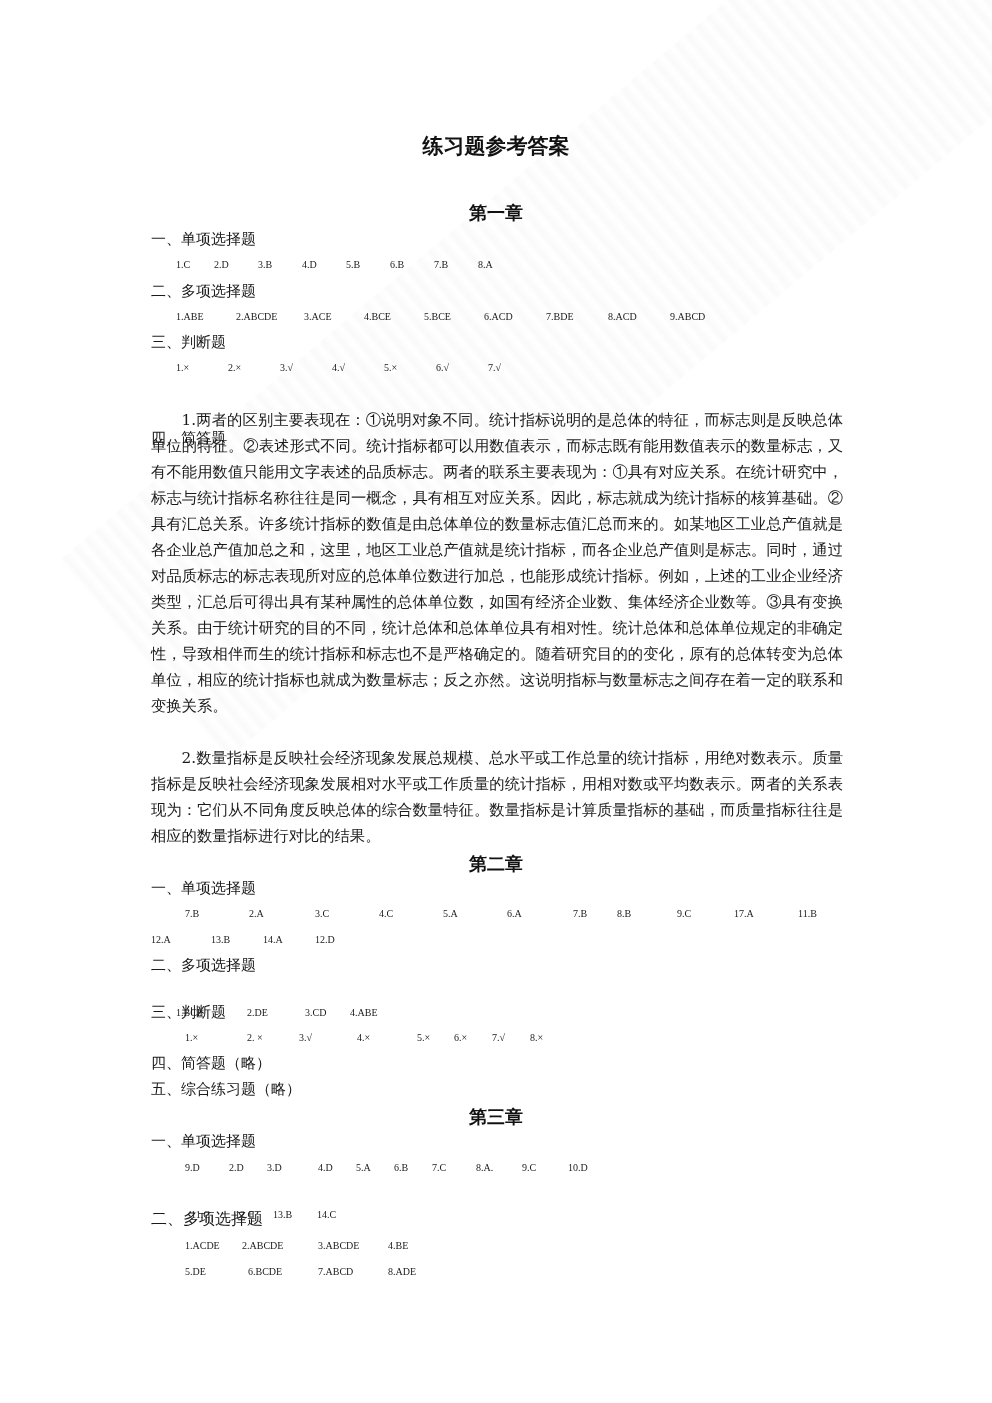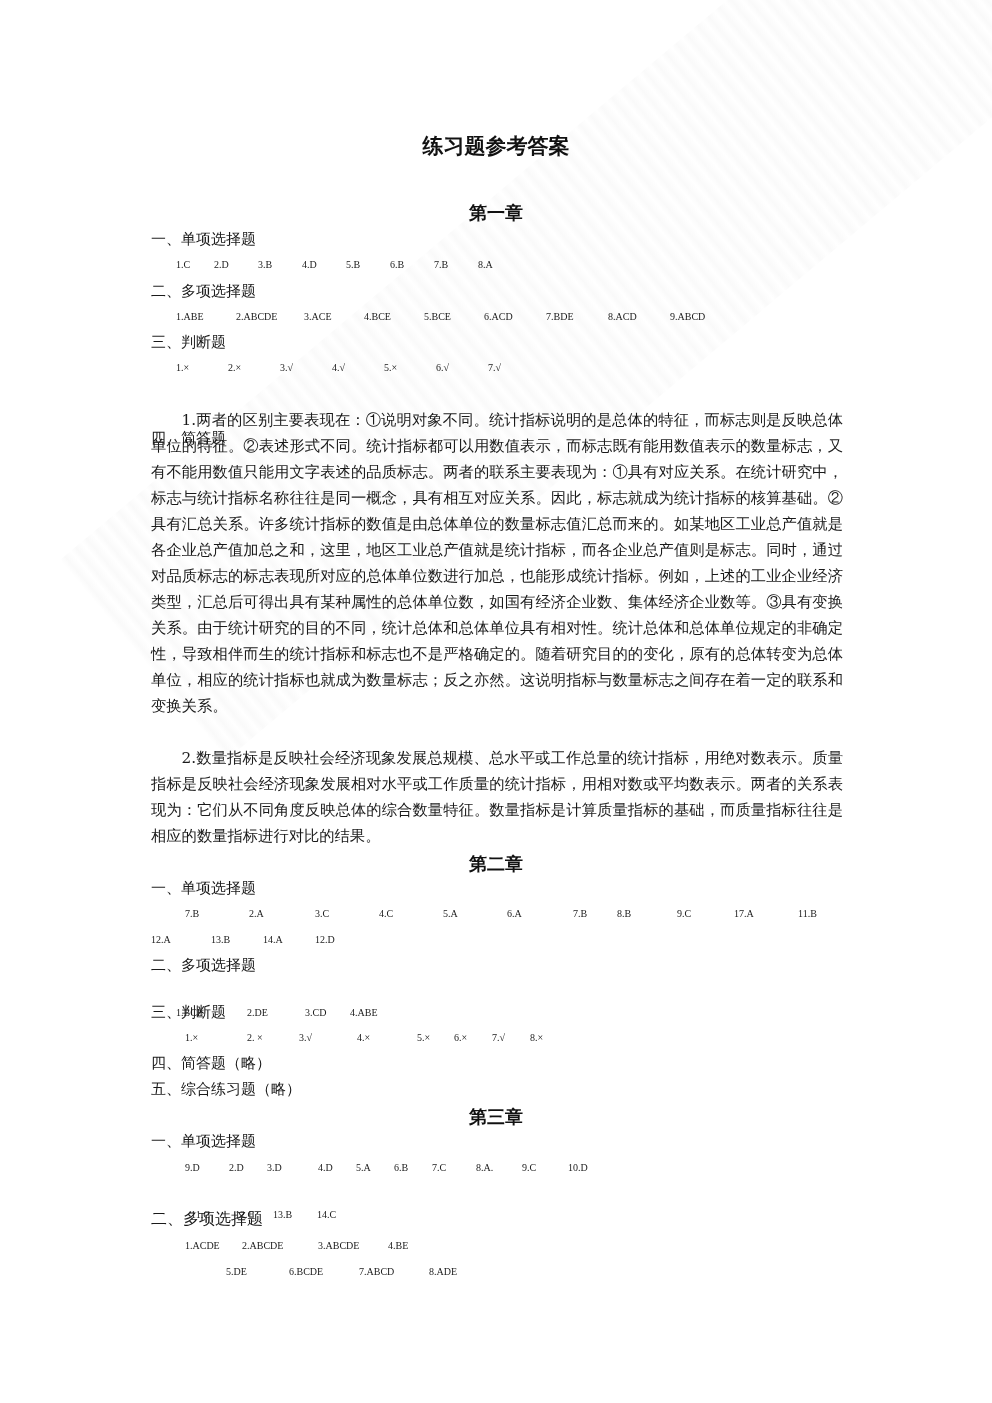--- a/index.html
+++ b/index.html
@@ -81,17 +81,17 @@
     <span style="width:44px">9.D</span><span style="width:38px">2.D</span><span style="width:51px">3.D</span><span style="width:38px">4.D</span><span style="width:38px">5.A</span><span style="width:38px">6.B</span><span style="width:44px">7.C</span><span style="width:46px">8.A.</span><span style="width:46px">9.C</span><span>10.D</span>
   </div>
   <div class="line ans" style="top:1184px; left:191px;margin-top:21px;">
     <span style="width:44px">11.C</span><span style="width:38px">12.C</span><span style="width:44px">13.B</span><span>14.C</span>
   </div>
 
   <div class="line sec" style="top:1209px; font-size:16px;">二、多项选择题</div>
   <div class="line ans" style="top:1236px; left:185px;">
     <span style="width:57px">1.ACDE</span><span style="width:76px">2.ABCDE</span><span style="width:70px">3.ABCDE</span><span>4.BE</span>
   </div>
-  <div class="line ans" style="top:1262px; left:185px;margin-left:41px;">
+  <div class="line ans" style="top:1262px; left:185px;">
     <span style="width:63px">5.DE</span><span style="width:70px">6.BCDE</span><span style="width:70px">7.ABCD</span><span>8.ADE</span>
   </div>
 
 </div>
 
 </body></html>

